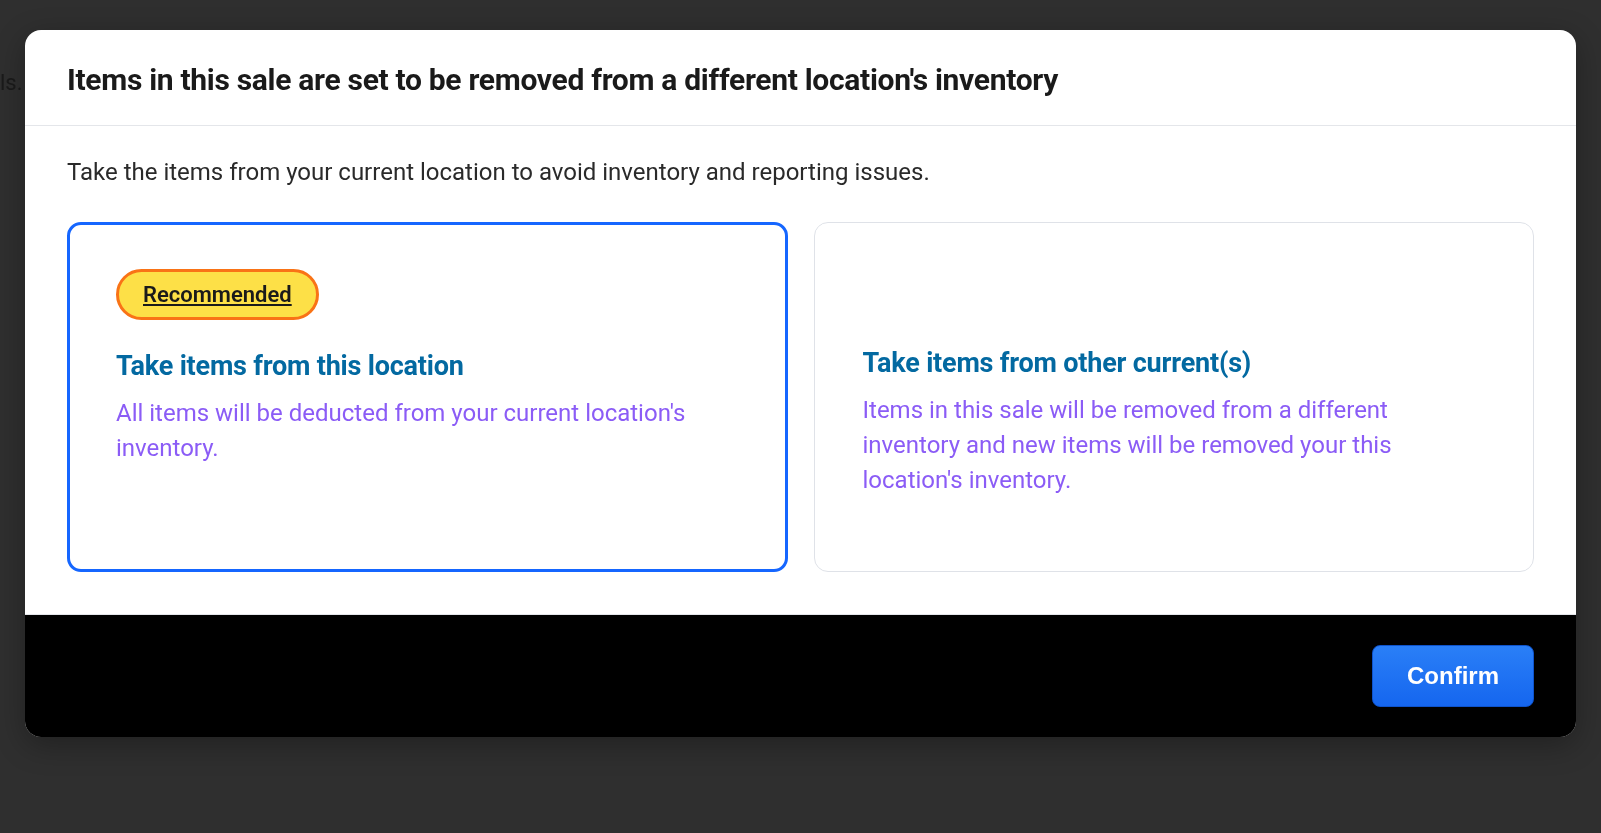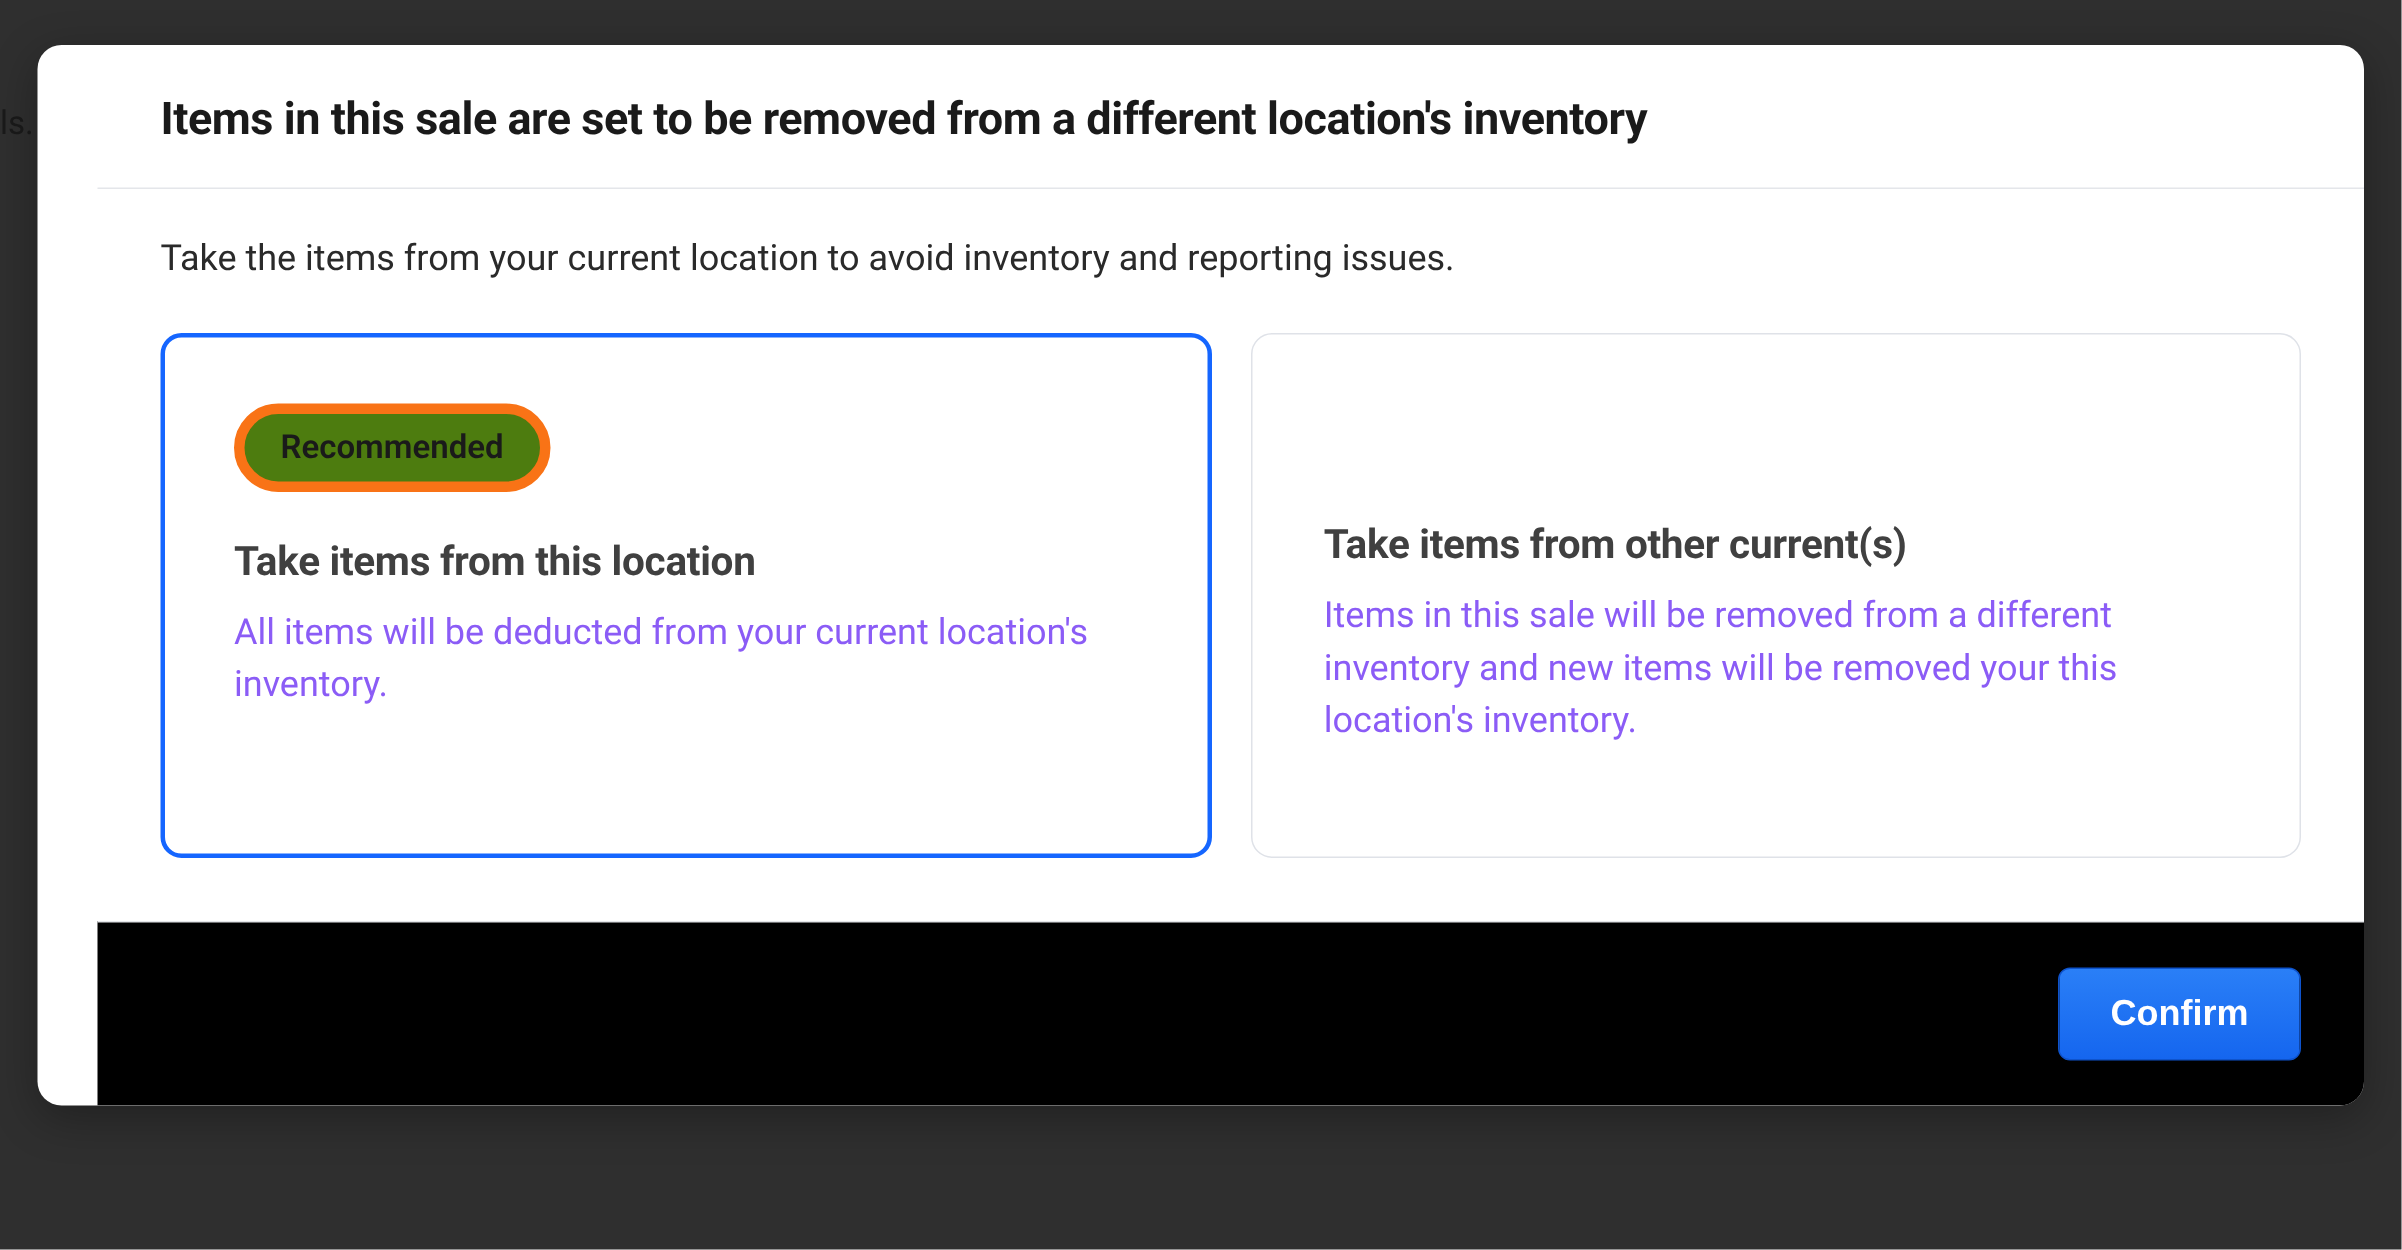--- a/index.html
+++ b/index.html
@@ -24,21 +24,20 @@
   }
   .modal {
     position: absolute;
     top: 30px;
     left: 25px;
     right: 25px;
     background: #fff;
     border-radius: 16px;
     overflow: hidden;
     box-shadow: 0 8px 30px rgba(0,0,0,0.3);
-    padding-left: 40px;
   }
   .modal-header {
     padding: 32px 42px 28px 42px;
     border-bottom: 1px solid #e4e6ea;
   }
   .modal-title {
     font-size: 30px;
     font-weight: 700;
     color: #1a1a1a;
     letter-spacing: -0.3px;
@@ -64,33 +63,34 @@
     min-height: 350px;
     cursor: pointer;
     background: #fff;
   }
   .option-card.selected {
     border: 3px solid #1566ff;
     padding: 44px 46px 44px 46px;
   }
   .badge {
     display: inline-block;
-    background: #4d7c0f;
-    border: 7px solid #f97316;
+    background: #fde047;
+    border: 3px solid #f97316;
     color: #1a1a1a;
     font-size: 22px;
     font-weight: 600;
     padding: 10px 24px;
     border-radius: 999px;
     margin-bottom: 30px;
+    text-decoration: underline;
   }
   .option-title {
     font-size: 27px;
     font-weight: 700;
-    color: #404040;
+    color: #0369a1;
     margin-bottom: 14px;
     letter-spacing: -0.2px;
   }
   .option-desc {
     font-size: 24px;
     color: #8b5cf6;
     line-height: 1.45;
     font-weight: 400;
   }
   .option-card.unselected .option-spacer {

